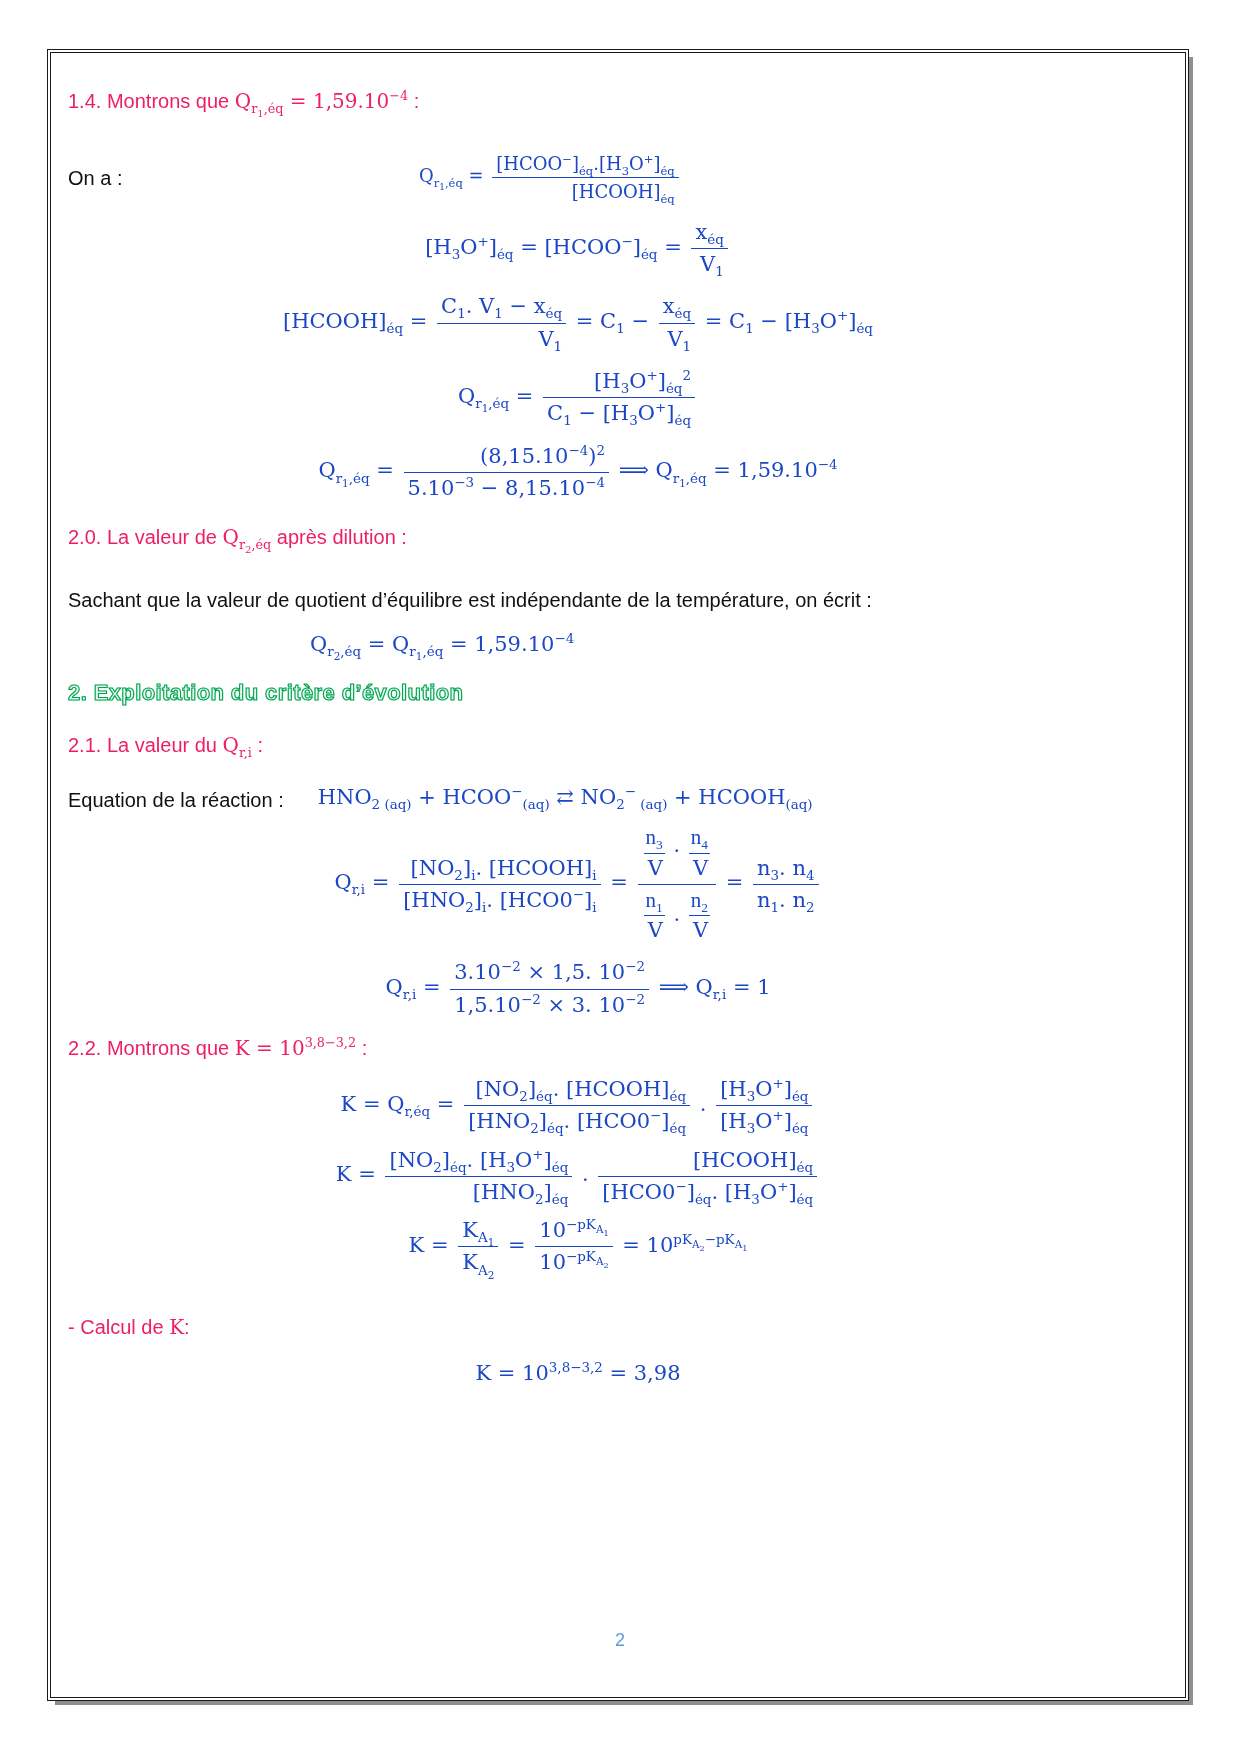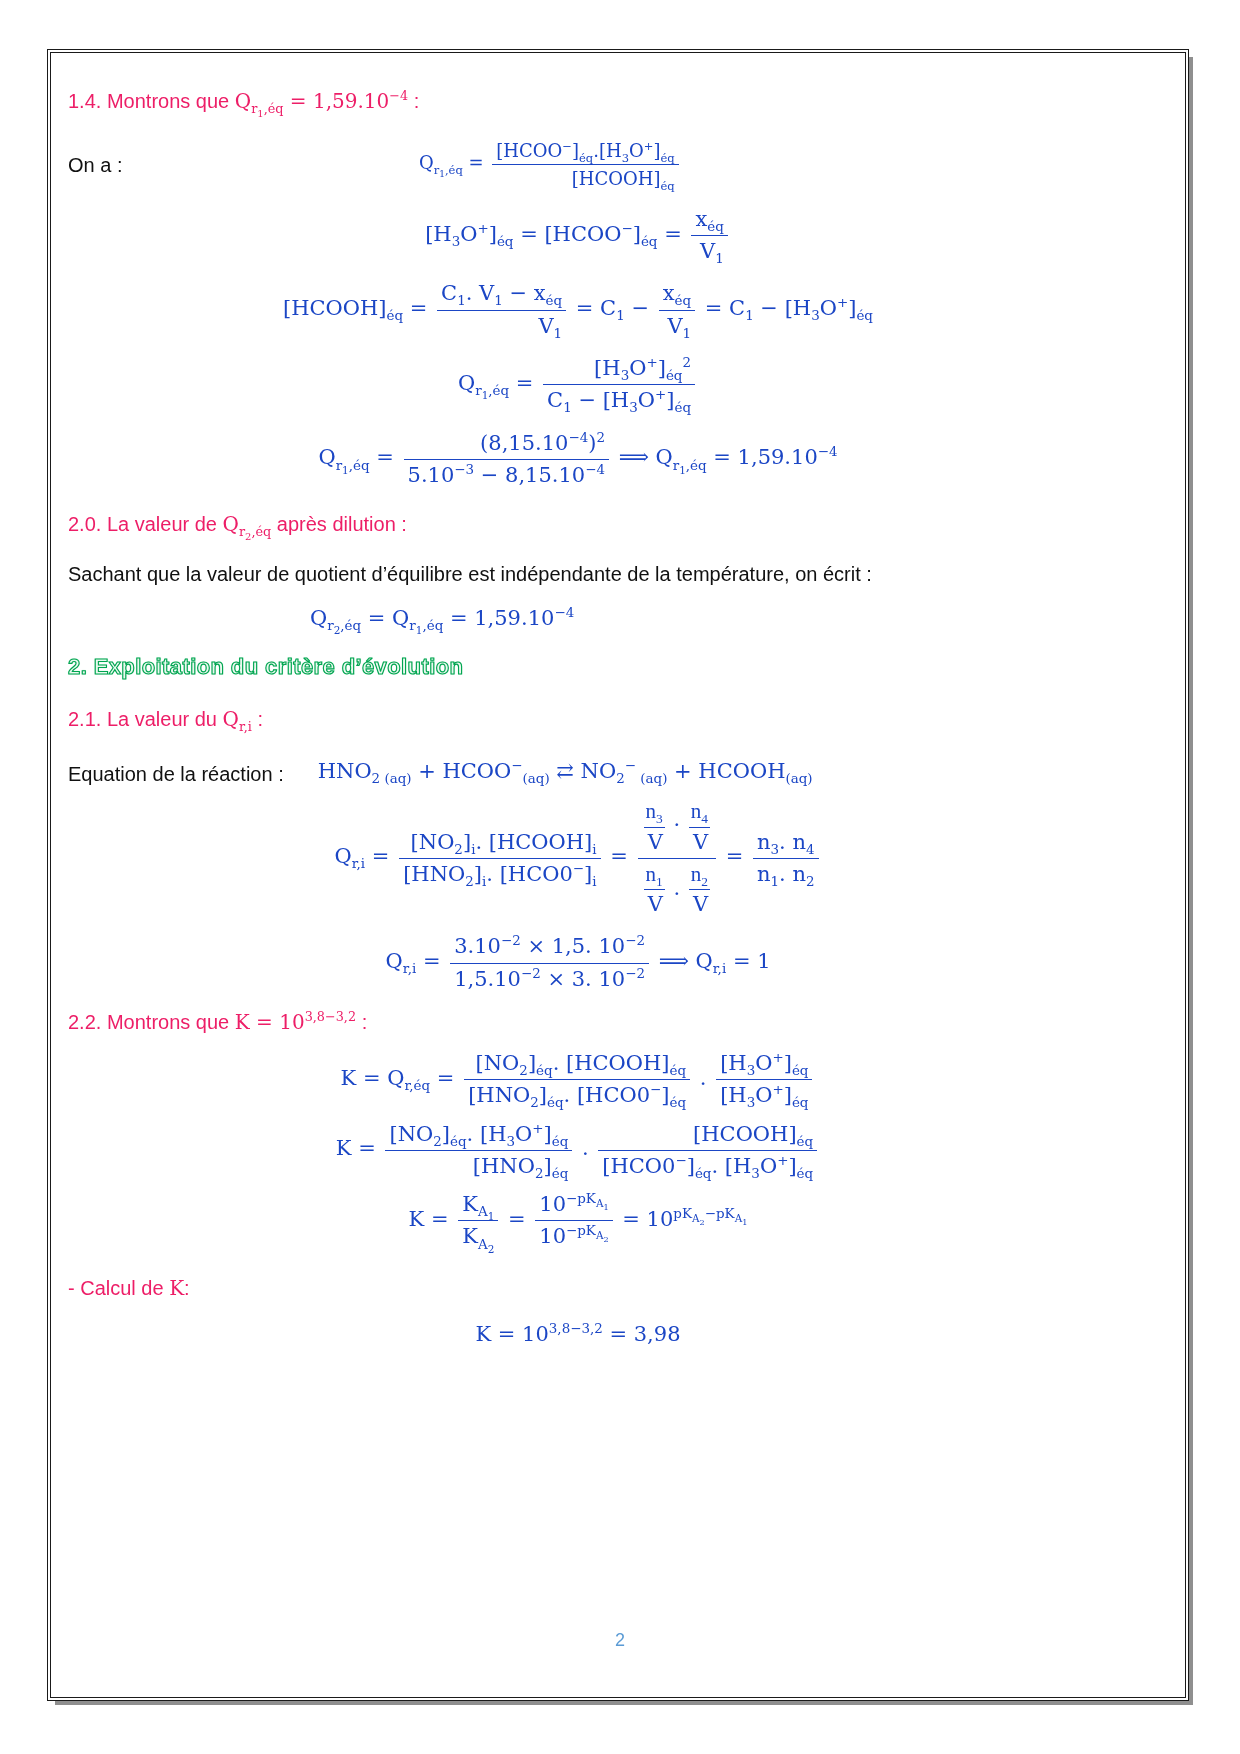--- a/index.html
+++ b/index.html
@@ -55,21 +55,21 @@
   .indent-onA { margin-left:292px; }
   .indent-qr2 { margin-left:242px; }
   .reaction-gap { display:inline-block; width:34px; }
   .page-num {
     position:absolute; left:0; top:1630px; width:1240px;
     text-align:center; color:#5B9BD5; font-size:18px;
     font-family:"Liberation Sans",sans-serif;
   }
   .mt10{margin-top:10px}.mt14{margin-top:14px}.mt16{margin-top:16px}
   .mt18{margin-top:18px}.mt20{margin-top:20px}.mt22{margin-top:22px}
-  .mt24{margin-top:24px}.mt26{margin-top:26px}.mt28{margin-top:28px}
+  .mt24{margin-top:37px}.mt26{margin-top:26px}.mt28{margin-top:28px}
   .small-eq { font-size:18px; }
 </style>
 </head>
 <body>
 
 <div class="frame"></div>
 
 <div class="content">
 
 

